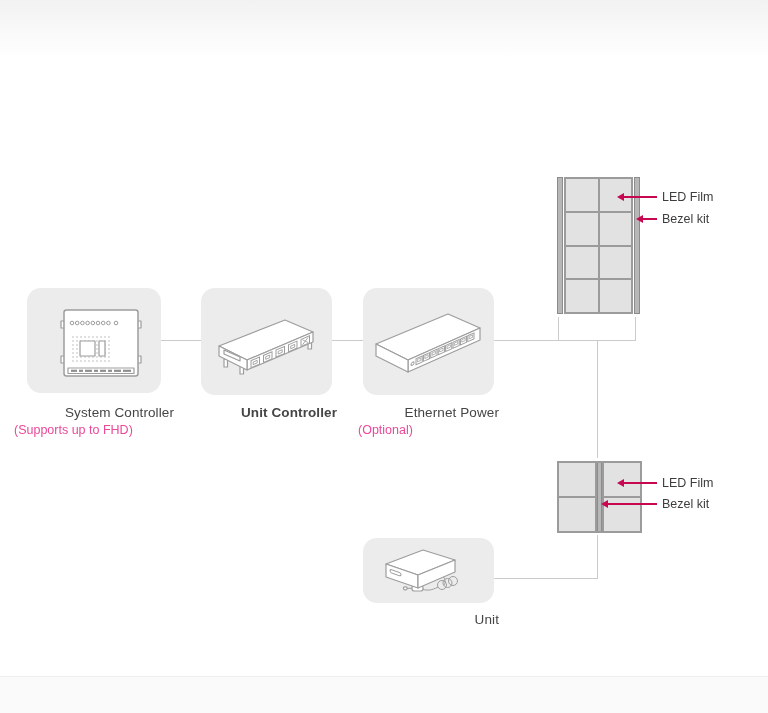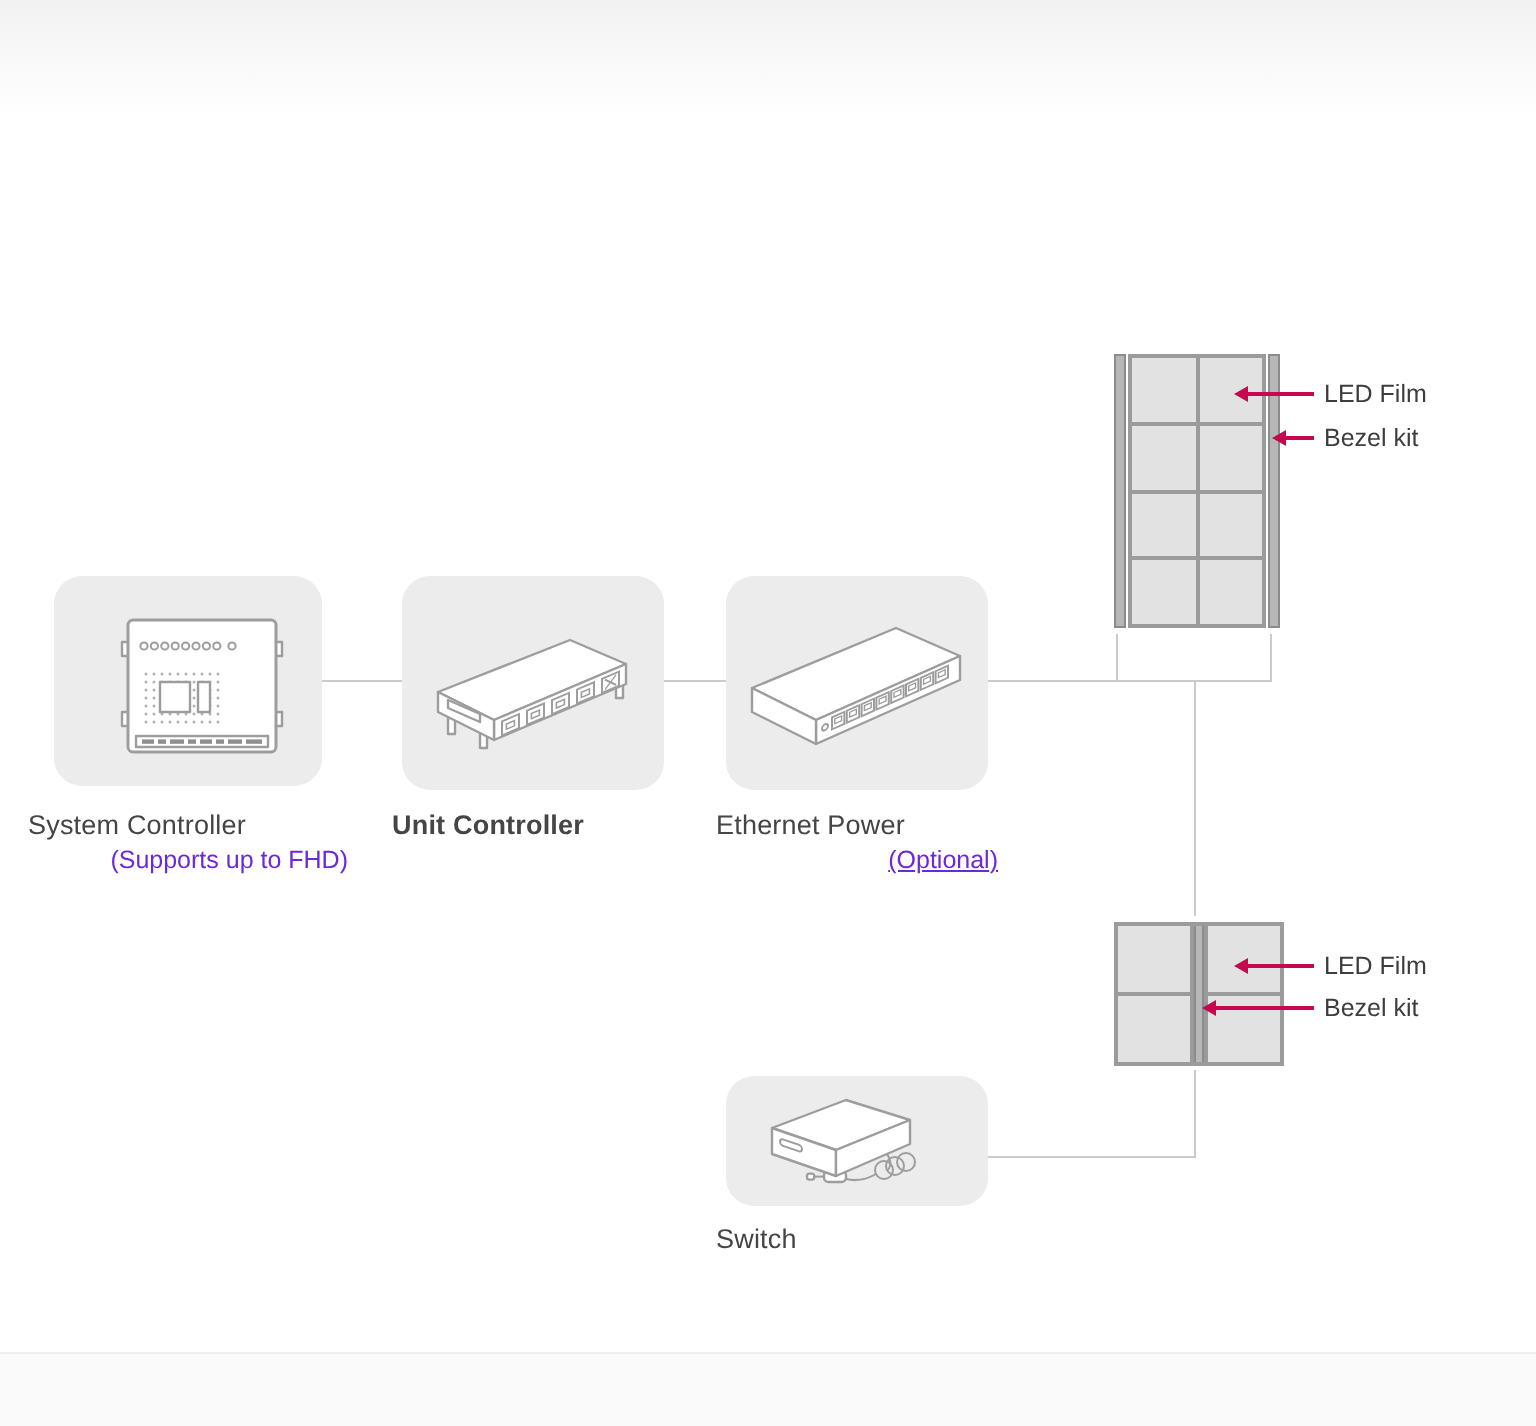--- a/index.html
+++ b/index.html
@@ -18,22 +18,22 @@
     position:relative;width:768px;height:713px;overflow:hidden;background:#ffffff;
     font-family:"Liberation Sans", sans-serif;color:var(--label-text);
   }
   .top-gradient{position:absolute;left:0;top:0;width:768px;height:58px;
     background:linear-gradient(to bottom,#f2f2f2,#ffffff);}
   .bottom-band{position:absolute;left:0;top:676px;width:768px;height:37px;
     background:#fafafa;border-top:1px solid #efefef;}
   .line{position:absolute;background:var(--connector);}
   .card{position:absolute;background:var(--card-bg);border-radius:14px;}
   .device{position:absolute;}
-  .node-label{position:absolute;text-align:left;font-size:13.5px;color:var(--label-text);letter-spacing:0.1px;}
-  .node-sublabel{position:absolute;text-align:right;font-size:12.5px;color:#6d28d9;}
+  .node-label{position:absolute;text-align:right;font-size:13.5px;color:var(--label-text);letter-spacing:0.1px;}
+  .node-sublabel{position:absolute;text-align:left;font-size:12.5px;color:#ec4899;}
   
   .panel{position:absolute;display:flex;}
   .panel1{left:557px;top:177px;width:83px;height:137px;gap:1px;}
   .panel1 .grid{flex:1;display:grid;grid-template-columns:1fr 1fr;grid-template-rows:repeat(4,1fr);
     gap:2px;background:var(--cell-border);border:2px solid var(--cell-border);}
   .edge-strip{width:4px;background:var(--bezel-fill);border:1px solid var(--bezel-border);}
   .panel2{position:absolute;left:557px;top:461px;width:81px;height:68px;display:grid;
     grid-template-columns:1fr 5px 1fr;grid-template-rows:1fr 1fr;gap:2px;
     background:var(--cell-border);border:2px solid var(--cell-border);}
   .panel2 .strip2{grid-column:2;grid-row:1 / span 2;background:var(--bezel-fill);border-left:1px solid var(--bezel-border);border-right:1px solid var(--bezel-border);}
@@ -172,22 +172,22 @@
     <path class="ln" d="M37,31 L74,16 L74,28 L37,44 Z"></path>
     <g transform="translate(7,22) skewY(19)">
       <rect class="thin" x="2" y="2.5" width="11" height="3.2" rx="1.6" fill="#fff"></rect>
     </g>
   </svg>
 
   <div class="node-label" style="left:14px;top:405px;width:160px;">System Controller</div>
   <div class="node-sublabel" style="left:14px;top:423px;width:160px;">(Supports up to FHD)</div>
   <div class="node-label" style="left:196px;top:405px;width:141px;font-weight:bold;">Unit Controller</div>
   <div class="node-label" style="left:358px;top:405px;width:141px;">Ethernet Power</div>
-  <div class="node-sublabel" style="left:358px;top:423px;width:141px;text-decoration:underline;">(Optional)</div>
-  <div class="node-label" style="left:358px;top:612px;width:141px;">Switch</div>
+  <div class="node-sublabel" style="left:358px;top:423px;width:141px;">(Optional)</div>
+  <div class="node-label" style="left:358px;top:612px;width:141px;">Unit</div>
 
   <div class="panel panel1">
     <div class="edge-strip"></div>
     <div class="grid">
         <div class="cell"></div>
         <div class="cell"></div>
         <div class="cell"></div>
         <div class="cell"></div>
         <div class="cell"></div>
         <div class="cell"></div>

